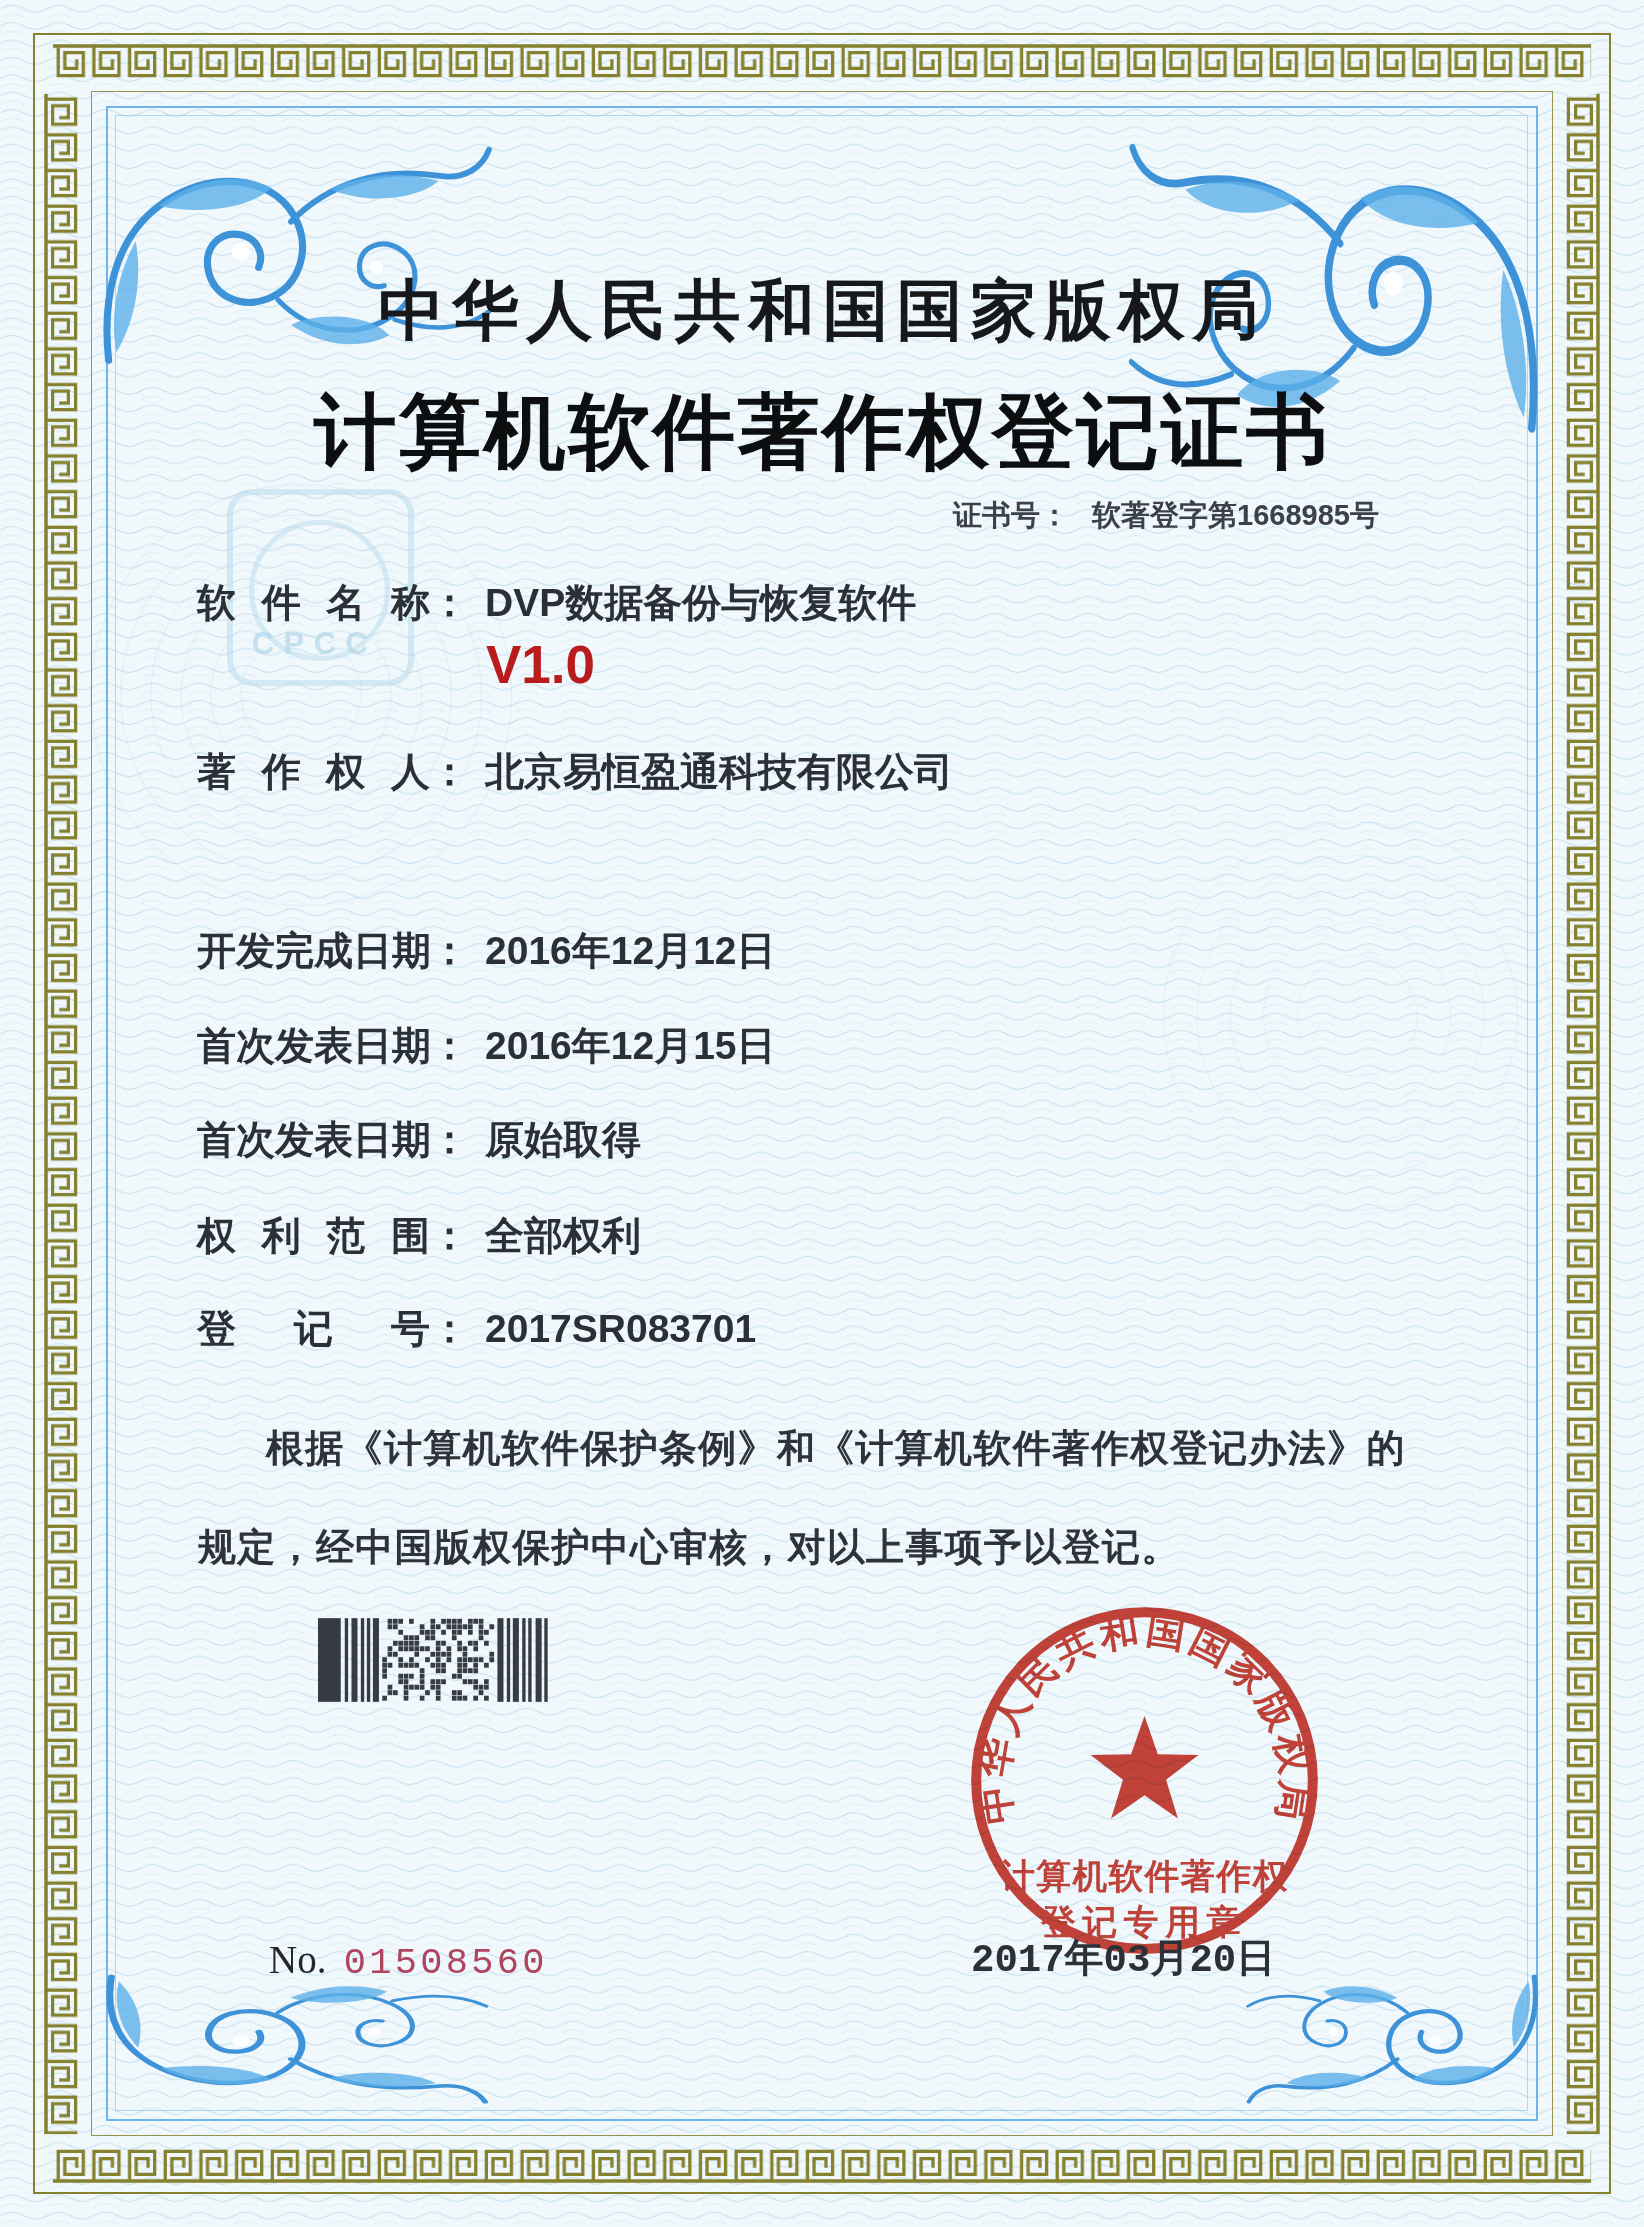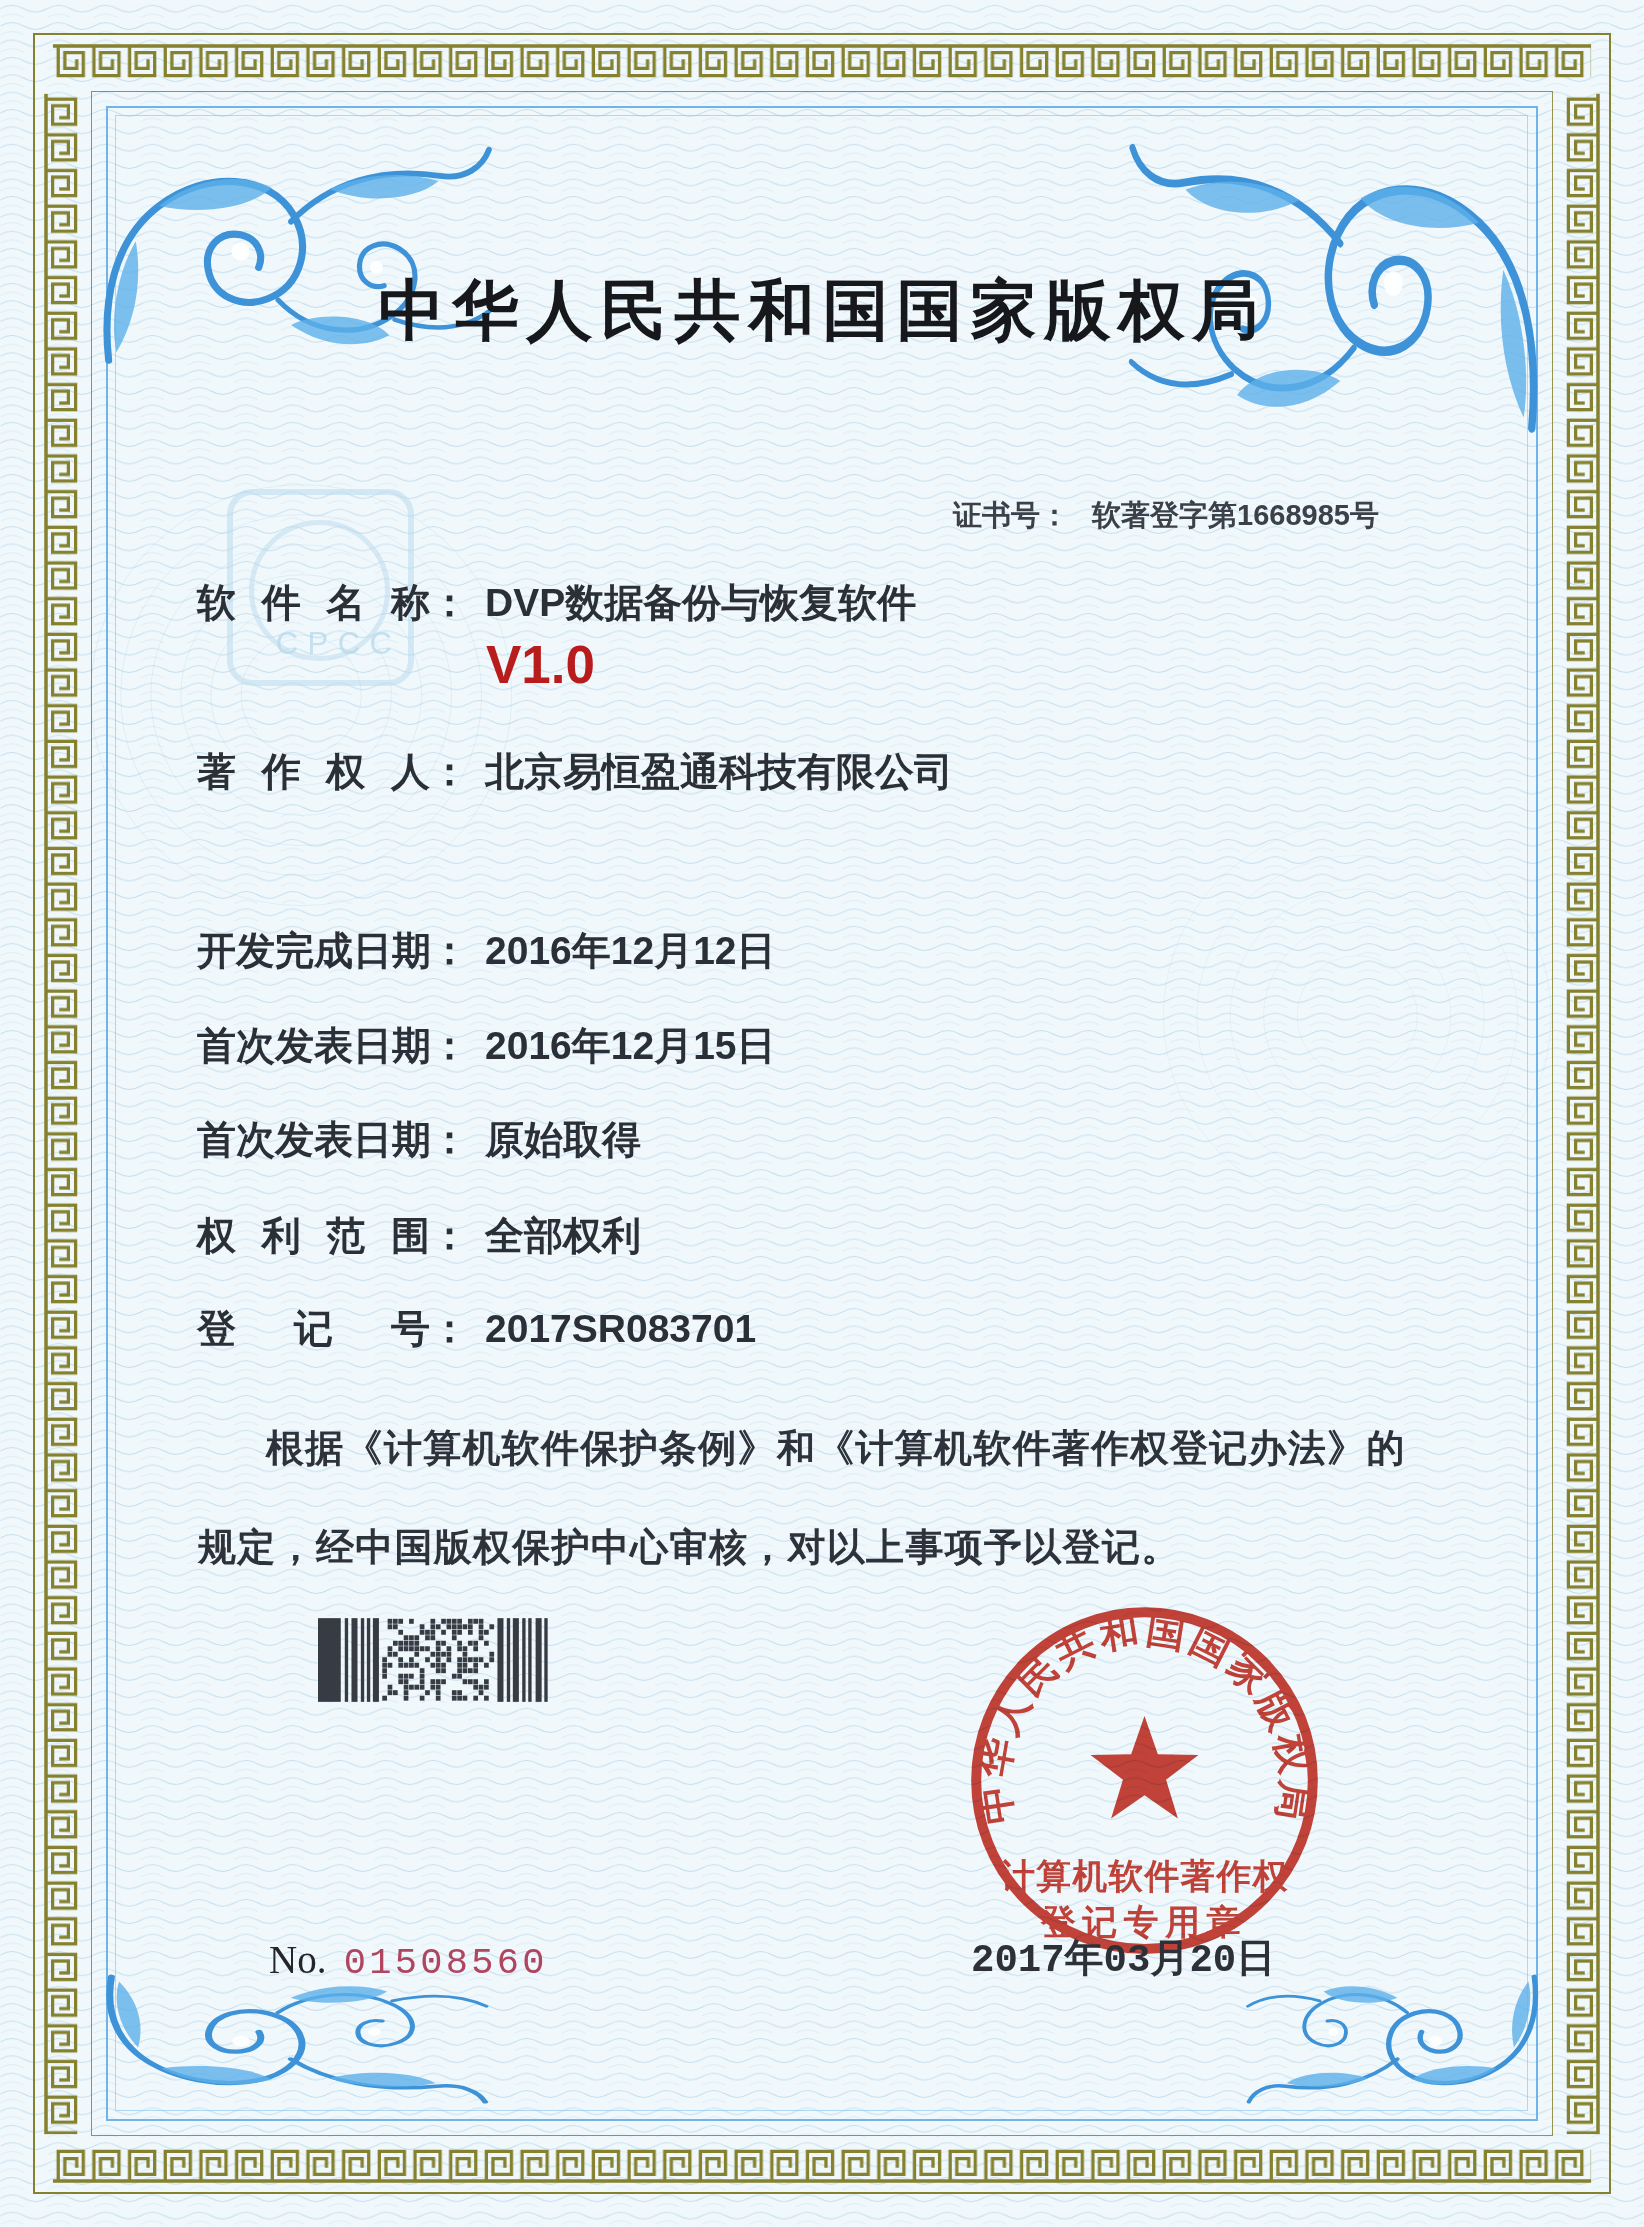--- a/index.html
+++ b/index.html
@@ -21,21 +21,21 @@
   .blueframe.thin{border-width:1.3px;border-color:rgba(140,196,238,.65);}
 
   .corner{position:absolute;z-index:1;}
 
   
   .wm-square{position:absolute;left:227px;top:489px;width:175px;height:185px;
     border:6px solid rgba(185,218,236,.55);border-radius:25.4px;z-index:1;}
   .wm-circle{position:absolute;left:249px;top:520px;width:131px;height:131px;
     border:5.3px solid rgba(185,218,236,.5);border-radius:50%;z-index:1;}
   .wm-text{position:absolute;left:227px;top:626px;width:175px;text-align:center;
-    font-weight:normal;font-size:31px;letter-spacing:9.4px;color:rgba(178,214,234,.7);z-index:1;padding-left:24px;}
+    font-weight:bold;font-size:31px;letter-spacing:9.4px;color:rgba(178,214,234,.7);z-index:1;}
 
   
   .serif{font-family:"Liberation Serif","DejaVu Serif",serif;}
   .title{position:absolute;left:0;top:266px;width:100%;text-align:center;z-index:3;
     font-weight:bold;font-size:66px;letter-spacing:8px;color:#17181b;}
   .subtitle{position:absolute;left:0;top:378px;width:100%;text-align:center;z-index:3;
     font-weight:bold;font-size:82px;letter-spacing:2.7px;color:#0d0e10;}
   .certno{position:absolute;right:266px;top:496px;z-index:3;font-weight:bold;
     font-size:29px;color:#3b4049;white-space:nowrap;}
   .certno .v{margin-left:23px;}
@@ -170,20 +170,21 @@
     </svg>
   <svg class="corner" style="left:1242px;top:1962px;" width="301" height="167" viewBox="0 0 620 430" preserveAspectRatio="none">
       <use href="#fl" transform="translate(620,430) scale(-1,-1)"></use>
     </svg>
 
   <div class="wm-square"></div>
   <div class="wm-circle"></div>
   <div class="wm-text">CPCC</div>
 
   <div class="title serif">中华人民共和国国家版权局</div>
+  <div class="subtitle serif">计算机软件著作权登记证书</div>
 
   <div class="certno">
     <span>证书号：</span><span class="v">软著登字第1668985号</span>
   </div>
 
   <div class="row" style="top:576px">
     <span class="lab">软件名称</span><span class="colon">：</span><span>DVP数据备份与恢复软件</span>
   </div>
   <div class="v2" style="top:634px">V1.0</div>
 

